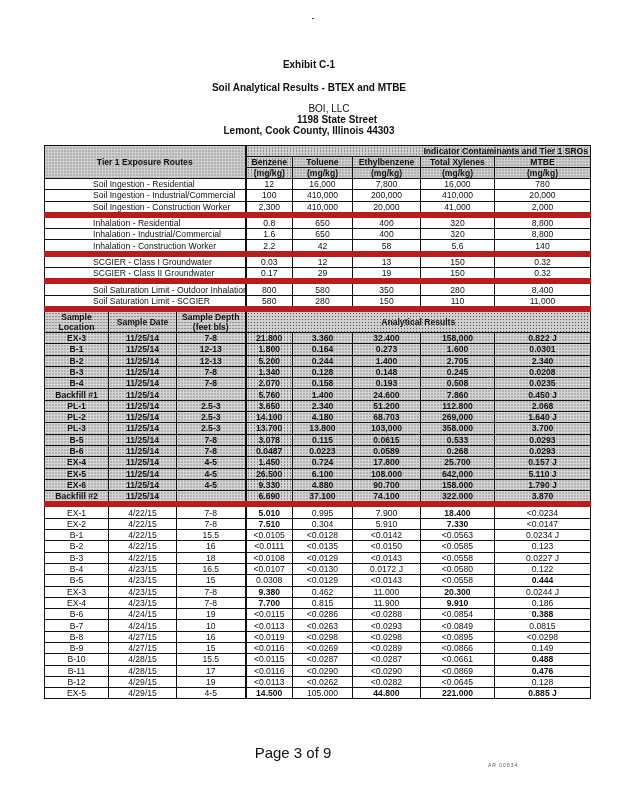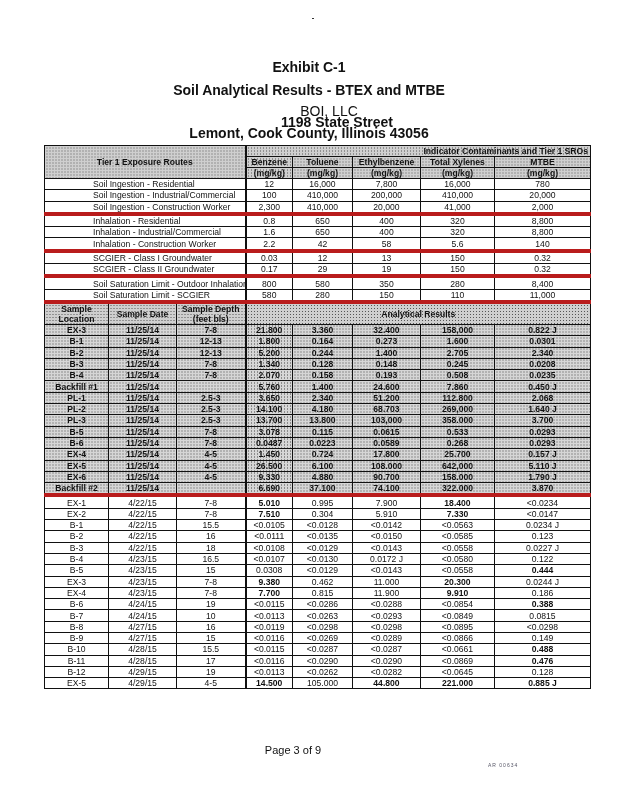--- a/index.html
+++ b/index.html
@@ -1,42 +1,42 @@
 <!DOCTYPE html>
 <html><head>
 <meta charset="utf-8">
 <style>
   html, body { margin:0; padding:0; background:#ffffff; }
   body { width:618px; height:800px; position:relative; overflow:hidden; font-family:"Liberation Sans", sans-serif; color:#111; }
-  .hdr { position:absolute; left:0; width:618px; text-align:center; font-size:14px; }
+  .hdr { position:absolute; left:0; width:618px; text-align:center; font-size:10px; }
   .hdr.b { font-weight:bold; }
   #t1 { top:59px; } #t2 { top:82px; } #t3 { top:103px;padding-left:20px; } #t4 { top:114px;padding-left:28px; } #t5 { top:125px; }
   table { position:absolute; left:44px; top:145px; border-collapse:collapse; table-layout:fixed; width:546px; font-size:8.6px; }
   td, th { border:1px solid #111; padding:0 2px; height:10.3px; line-height:10px; white-space:nowrap; overflow:hidden; }
   .shade { background-color:#cfcfcf; background-image:radial-gradient(#555 0.6px, transparent 0.8px); background-size:3px 3px; }
   .c { text-align:center; }
   .l { text-align:left;padding-left:48px; }
   .bold { font-weight:bold; }
   .thick-r { border-right:2px solid #111; }
-  .thick-t td { border-top:4px solid #b91c1c; }
+  .thick-t td { border-top:6px solid #b91c1c; }
   .hdrrow td { height:9px; }
   .shadedrow td { background-color:#d6d6d6; background-image:radial-gradient(#444 0.6px, transparent 0.8px); background-size:3px 3px; font-weight:bold; }
-  .footer { position:absolute; top:744px; left:0; width:586px; text-align:center; font-size:11px; }
+  .footer { position:absolute; top:744px; left:0; width:586px; text-align:center; font-size:15px; }
   .stamp { position:absolute; top:762px; left:488px; font-size:5px; color:#556; letter-spacing:1px; }
   .tick { position:absolute; top:18px; left:312px; width:2px; height:1px; background:#333; }
 </style>
 </head>
 <body>
 
 <div class="tick"></div>
 <div class="hdr b" id="t1">Exhibit C-1</div>
 <div class="hdr b" id="t2">Soil Analytical Results - BTEX and MTBE</div>
 <div class="hdr" id="t3">BOI, LLC</div>
 <div class="hdr b" id="t4">1198 State Street</div>
-<div class="hdr b" id="t5">Lemont, Cook County, Illinois 43056</div>
+<div class="hdr b" id="t5">Lemont, Cook County, Illinois 44303</div>
 
 <table>
   <colgroup>
     <col style="width:64px">
       <col style="width:68px">
       <col style="width:69px">
     <col style="width:47px">
       <col style="width:60px">
       <col style="width:68px">
       <col style="width:74px">

